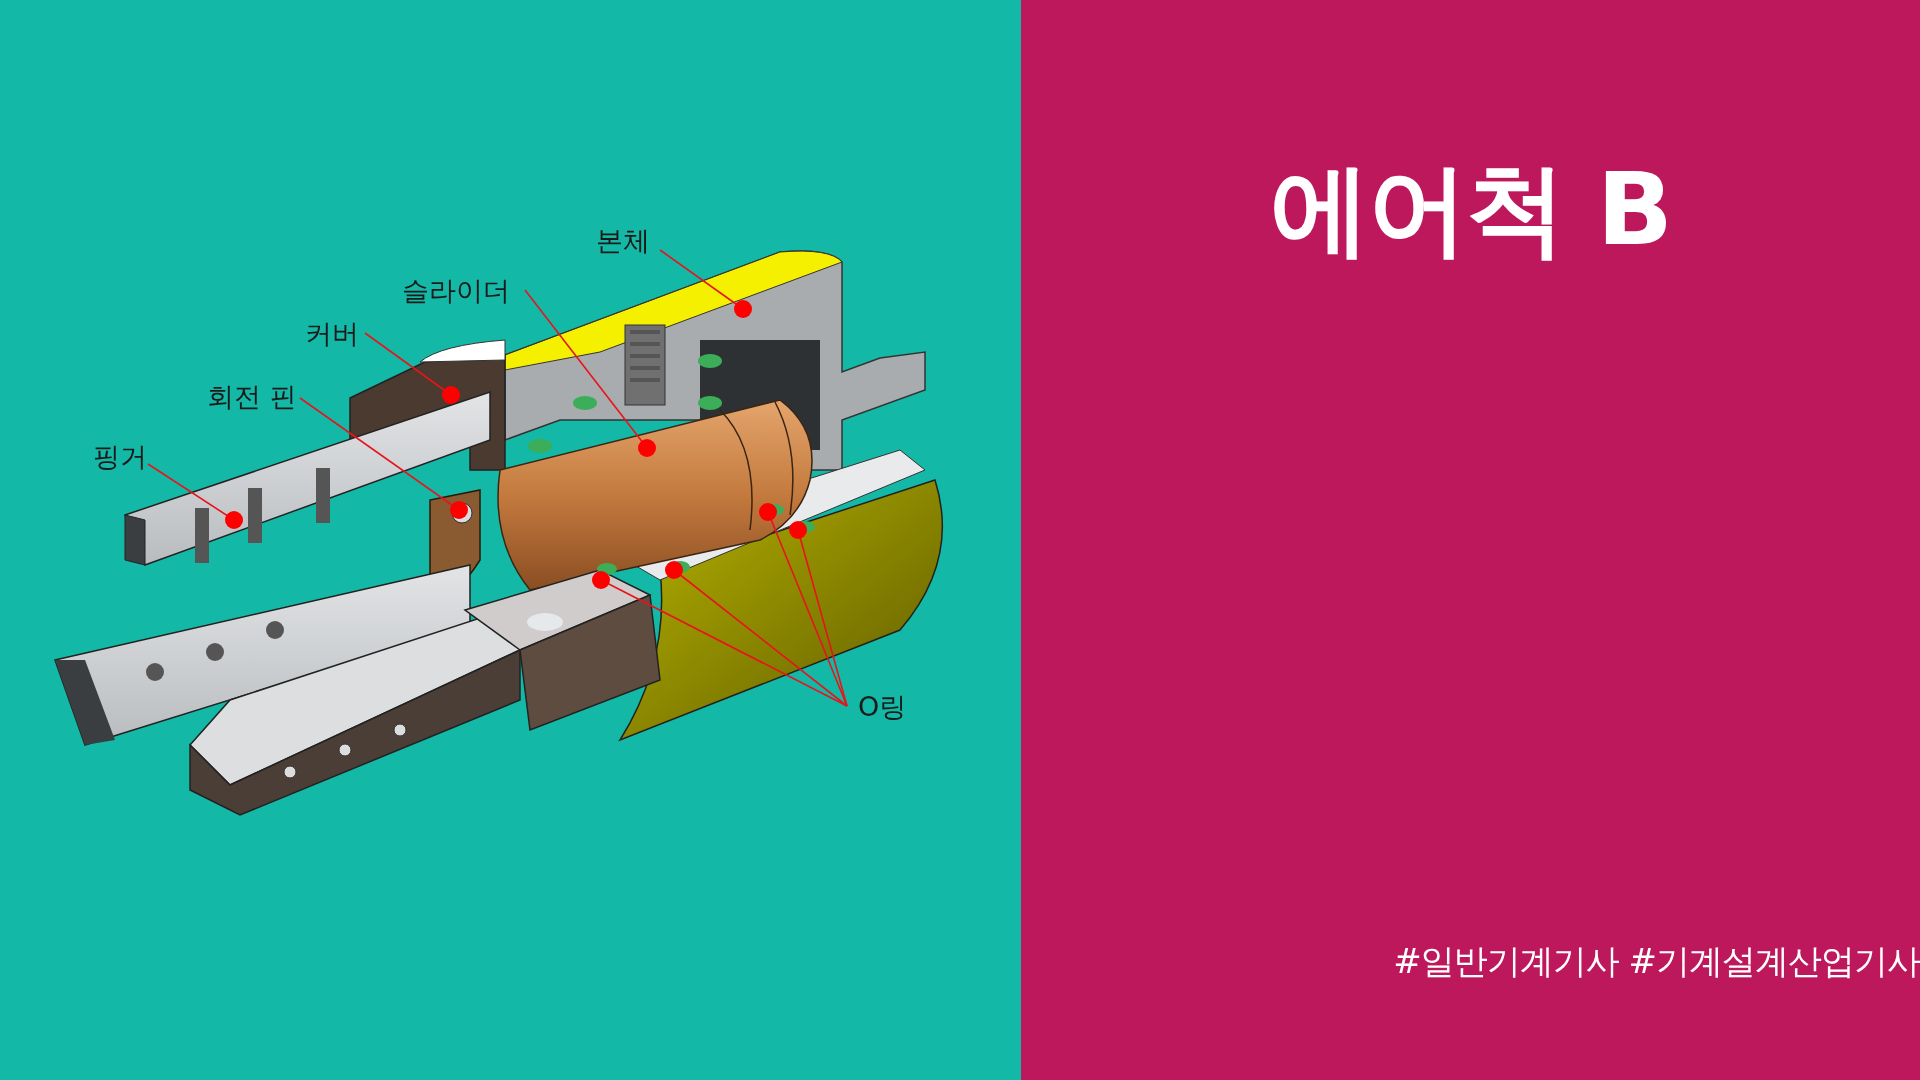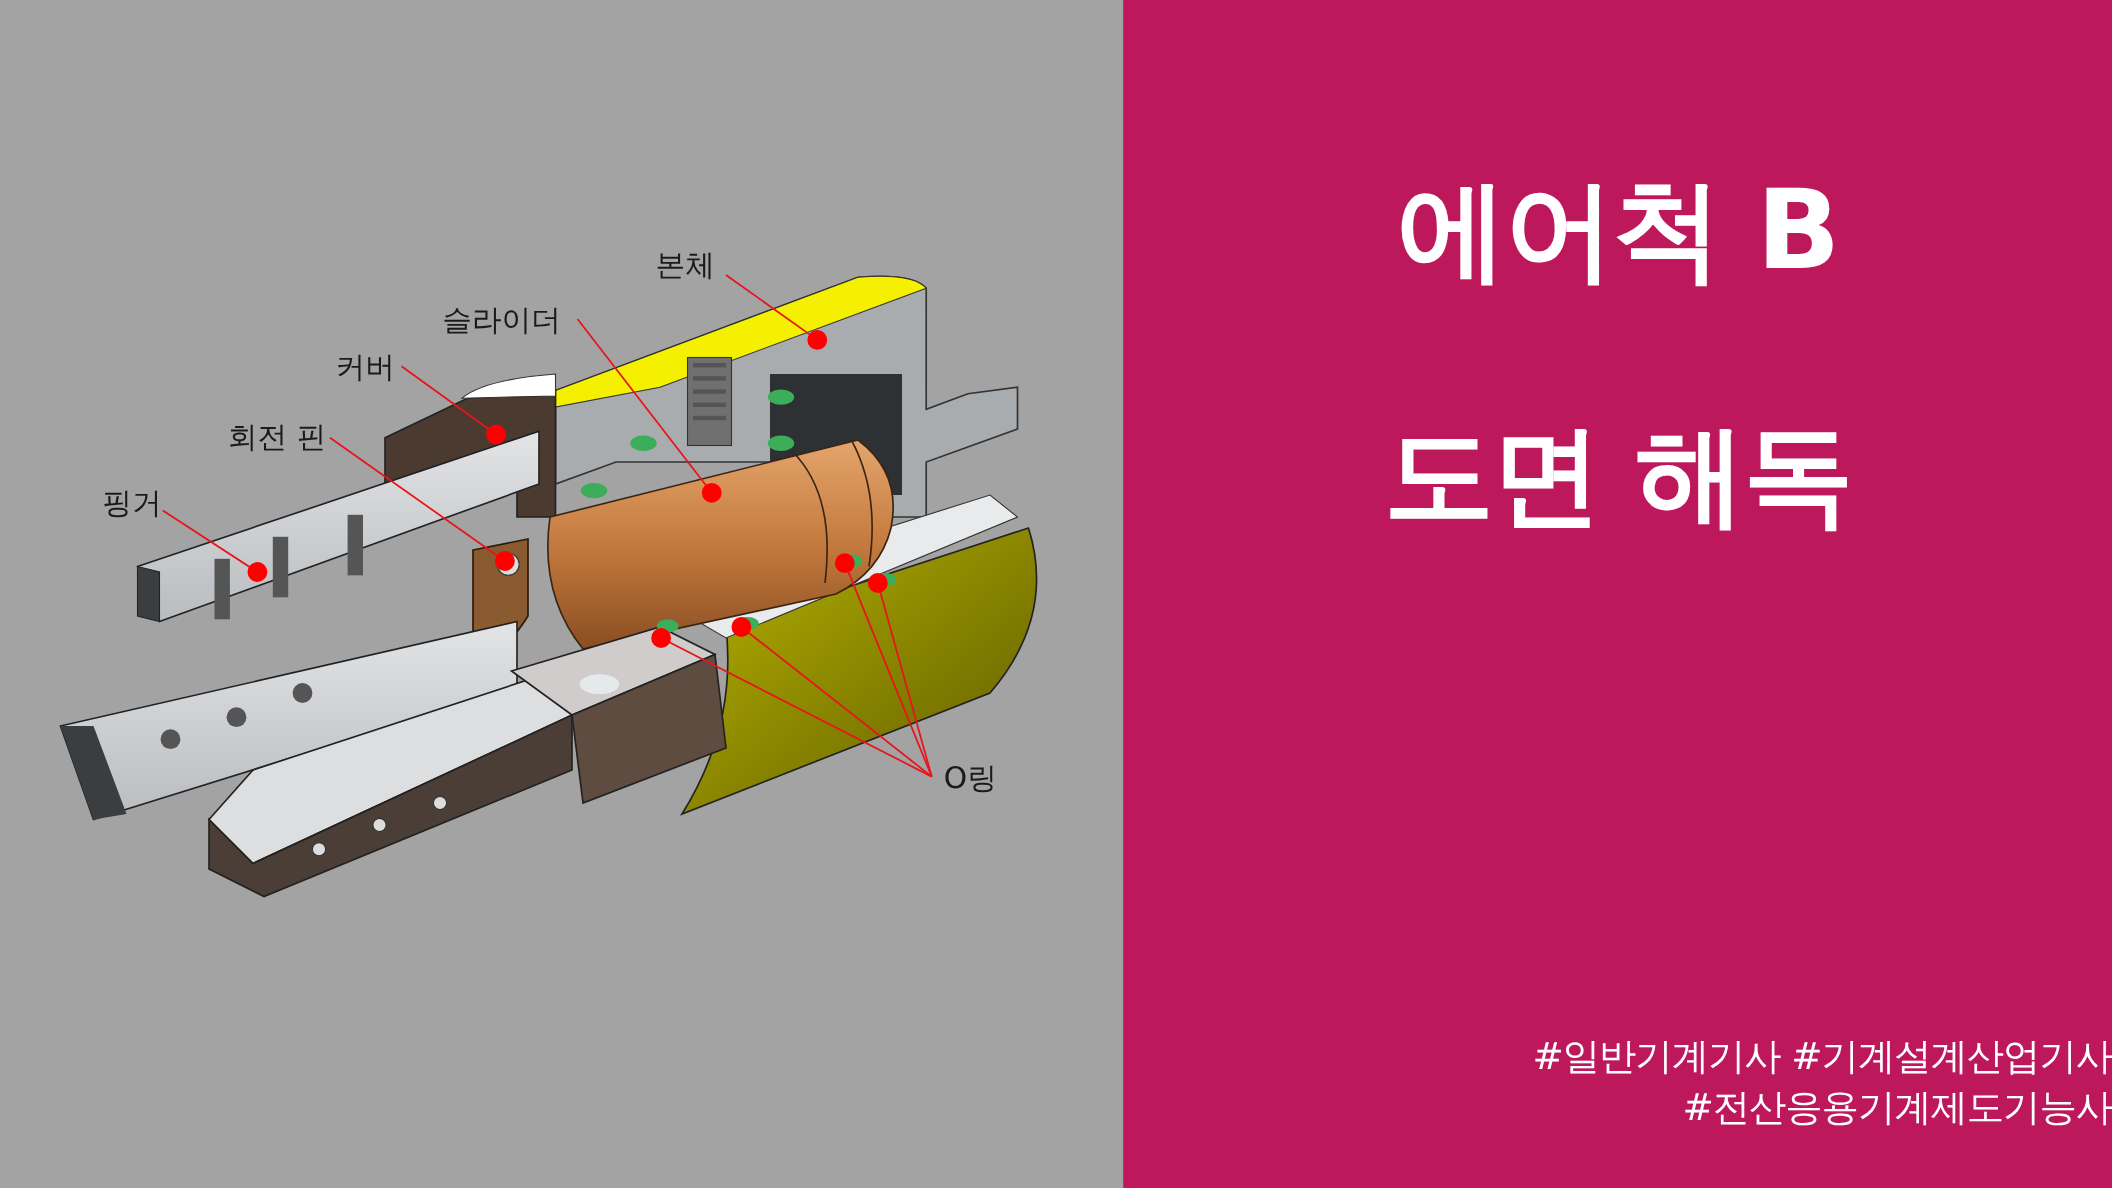--- a/index.html
+++ b/index.html
@@ -1,17 +1,17 @@
 <!DOCTYPE html>
 <html><head>
 <meta charset="utf-8">
 <style>
   html,body{margin:0;padding:0;}
   body{width:1920px;height:1080px;overflow:hidden;position:relative;background:#ffffff;font-family:"DejaVu Sans","Liberation Sans",sans-serif;}
-  .left-panel{position:absolute;left:0;top:0;width:1021px;height:1080px;background:#a3a3a3;}
+  .left-panel{position:absolute;left:0;top:0;width:1021px;height:1080px;background:#14b8a6;}
   .right-panel{position:absolute;left:1021px;top:0;width:915px;height:1080px;background:#be185d;}
   .title-line{position:absolute;left:0;width:899px;text-align:center;color:#ffffff;font-weight:bold;font-size:100px;letter-spacing:-2px;line-height:1;}
   .title-1{top:160px;}
   .title-2{top:382px;}
   .tags{position:absolute;left:0;width:899px;top:938px;text-align:right;color:#ffffff;font-size:34px;line-height:46px;letter-spacing:-1px;}
   .diagram{position:absolute;left:0;top:0;width:1021px;height:1080px;}
   .lbl{font-family:"DejaVu Sans","Liberation Sans",sans-serif;font-size:27px;fill:#1a1a1a;}
 </style>
 </head>
 <body>
@@ -133,18 +133,16 @@
     <text class="lbl" x="402" y="300">슬라이더</text>
     <text class="lbl" x="305" y="343">커버</text>
     <text class="lbl" x="207" y="406">회전 핀</text>
     <text class="lbl" x="93" y="466">핑거</text>
     <text class="lbl" x="858" y="716">O링</text>
   </svg>
 </div>
 
 <div class="right-panel">
   <div class="title-line title-1">에어척 B</div>
-  <div class="title-line title-2">도면 해독</div>
   <div class="tags">
     <div>#일반기계기사 #기계설계산업기사</div>
-    <div>#전산응용기계제도기능사</div>
   </div>
 </div>
 
 </body></html>

